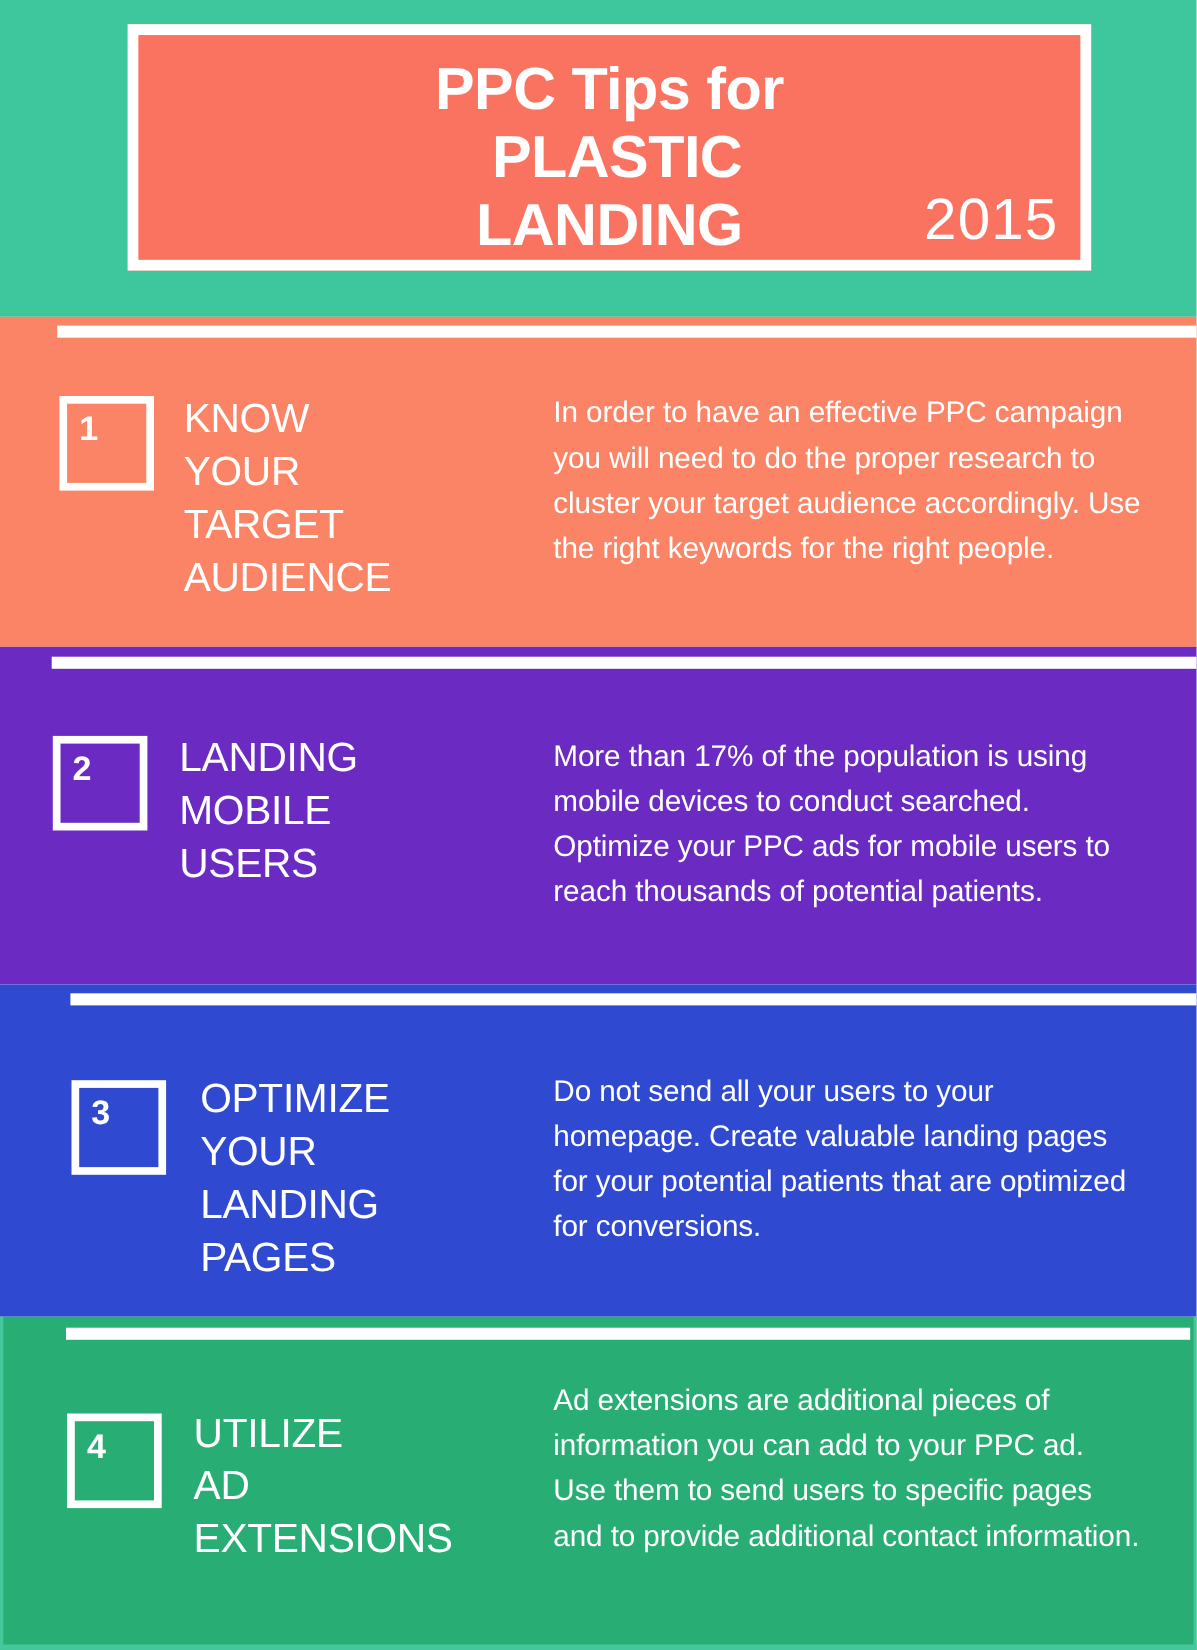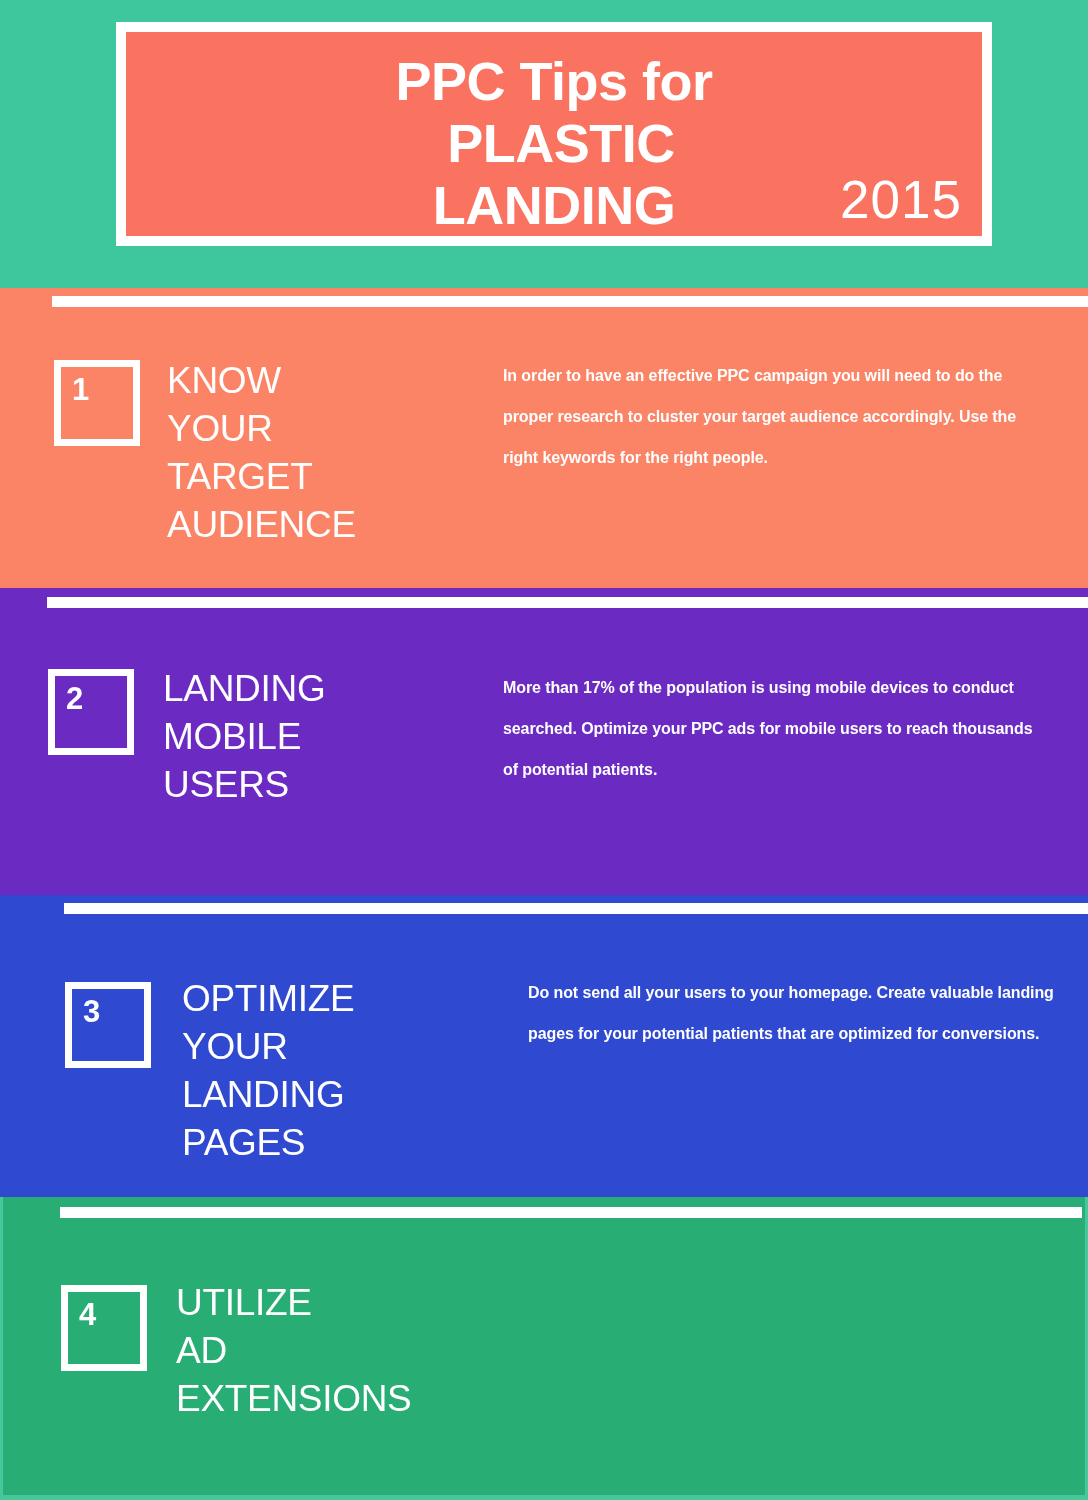--- a/index.html
+++ b/index.html
@@ -108,22 +108,22 @@
     color: #ffffff;
     font-weight: normal;
     font-size: 37px;
     line-height: 48px;
     letter-spacing: -0.3px;
     white-space: pre-line;
   }
   .sec-body {
     position: absolute;
     color: #ffffff;
-    font-weight: bold;
-    font-size: 16px;
+    font-weight: normal;
+    font-size: 27px;
     line-height: 41px;
     width: 534px;
     letter-spacing: -0.1px;
   }
 
   
   #section-1 { top: 288px; height: 300px; background: #fa8465; }
   #section-1 .sec-rule   { left: 52px; top: 8px; }
   #section-1 .sec-numbox { left: 54px; top: 360px; top: 72px; }
   #section-1 .sec-heading{ left: 167px; top: 69px; }
@@ -134,21 +134,21 @@
   #section-2 .sec-rule   { left: 47px; top: 9px; }
   #section-2 .sec-numbox { left: 48px; top: 81px; }
   #section-2 .sec-heading{ left: 163px; top: 77px; }
   #section-2 .sec-body   { left: 503px; top: 79px; }
 
   
   #section-3 { top: 895px; height: 302px; background: #2f49d1; }
   #section-3 .sec-rule   { left: 64px; top: 8px; }
   #section-3 .sec-numbox { left: 65px; top: 87px; }
   #section-3 .sec-heading{ left: 182px; top: 80px; }
-  #section-3 .sec-body   { left: 528px; top: 77px; }
+  #section-3 .sec-body   { left: 503px; top: 77px; }
 
   
   #section-4 {
     top: 1197px;
     height: 303px;
     background: #28ae74;
     border-left: 3px solid #44c79b;
     border-right: 3px solid #44c79b;
     border-bottom: 5px solid #44c79b;
   }
@@ -211,15 +211,16 @@
   </div>
 
   <div class="section" id="section-4">
     <div class="sec-rule"></div>
     <div class="sec-numbox">
       <span>4</span>
     </div>
     <div class="sec-heading">UTILIZE
 AD
 EXTENSIONS</div>
+    <div class="sec-body">Ad extensions are additional pieces of information you can add to your PPC ad. Use them to send users to specific pages and to provide additional contact information.</div>
   </div>
 
 </div>
 
 </body></html>

